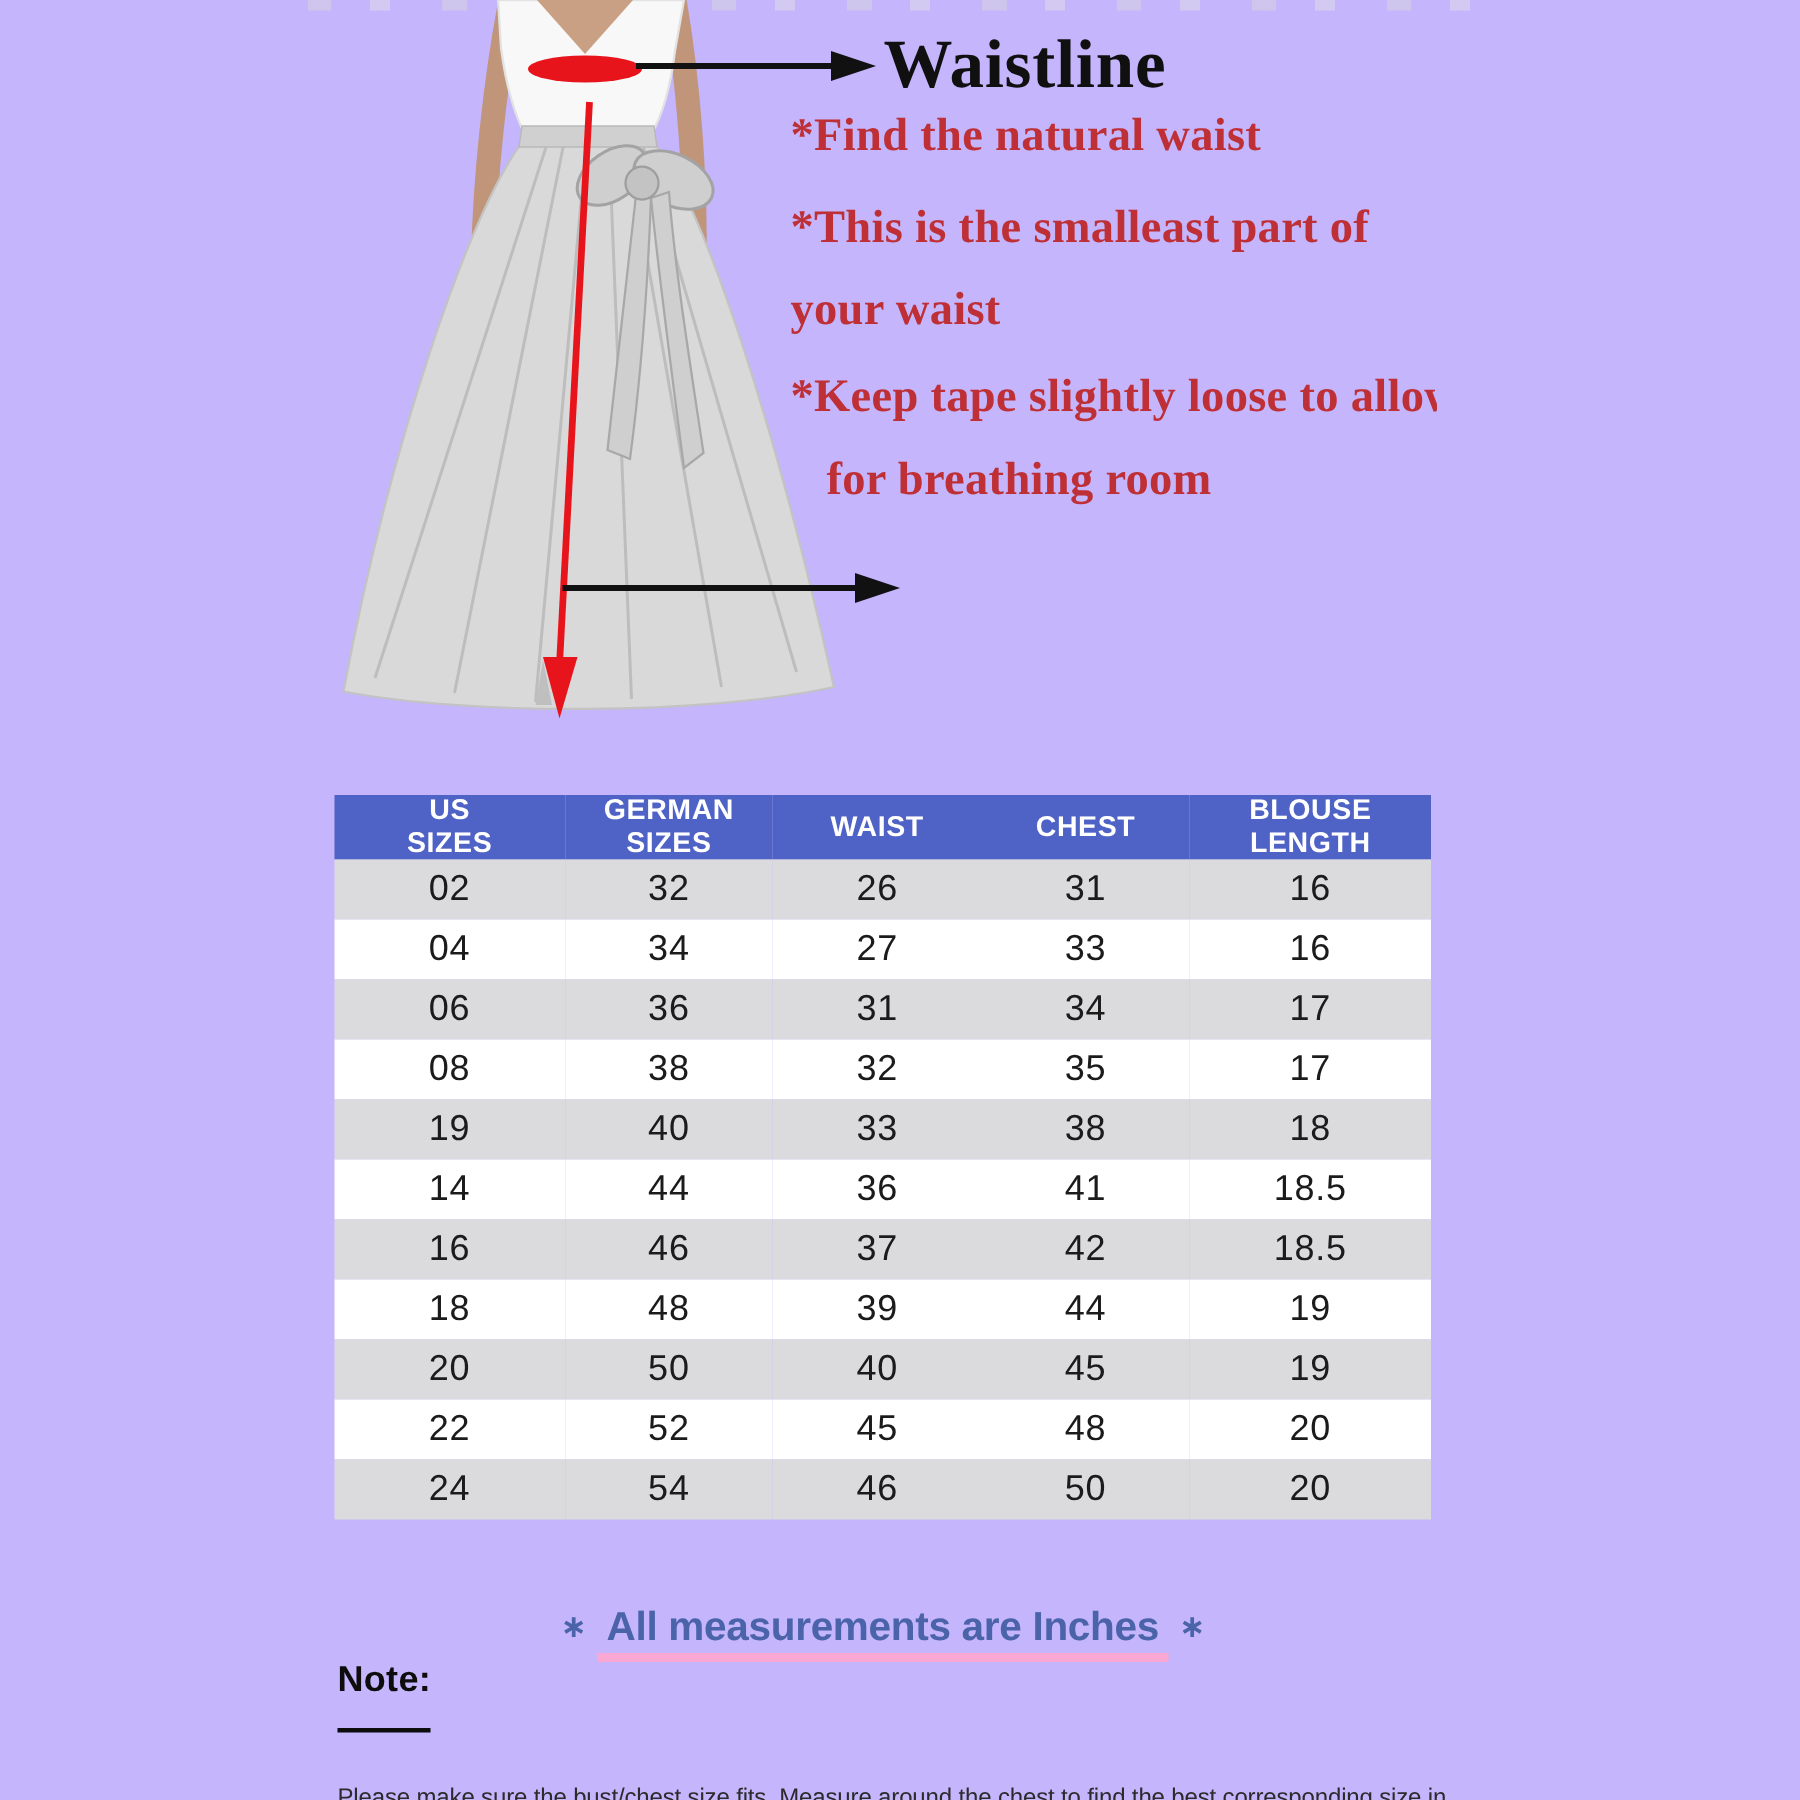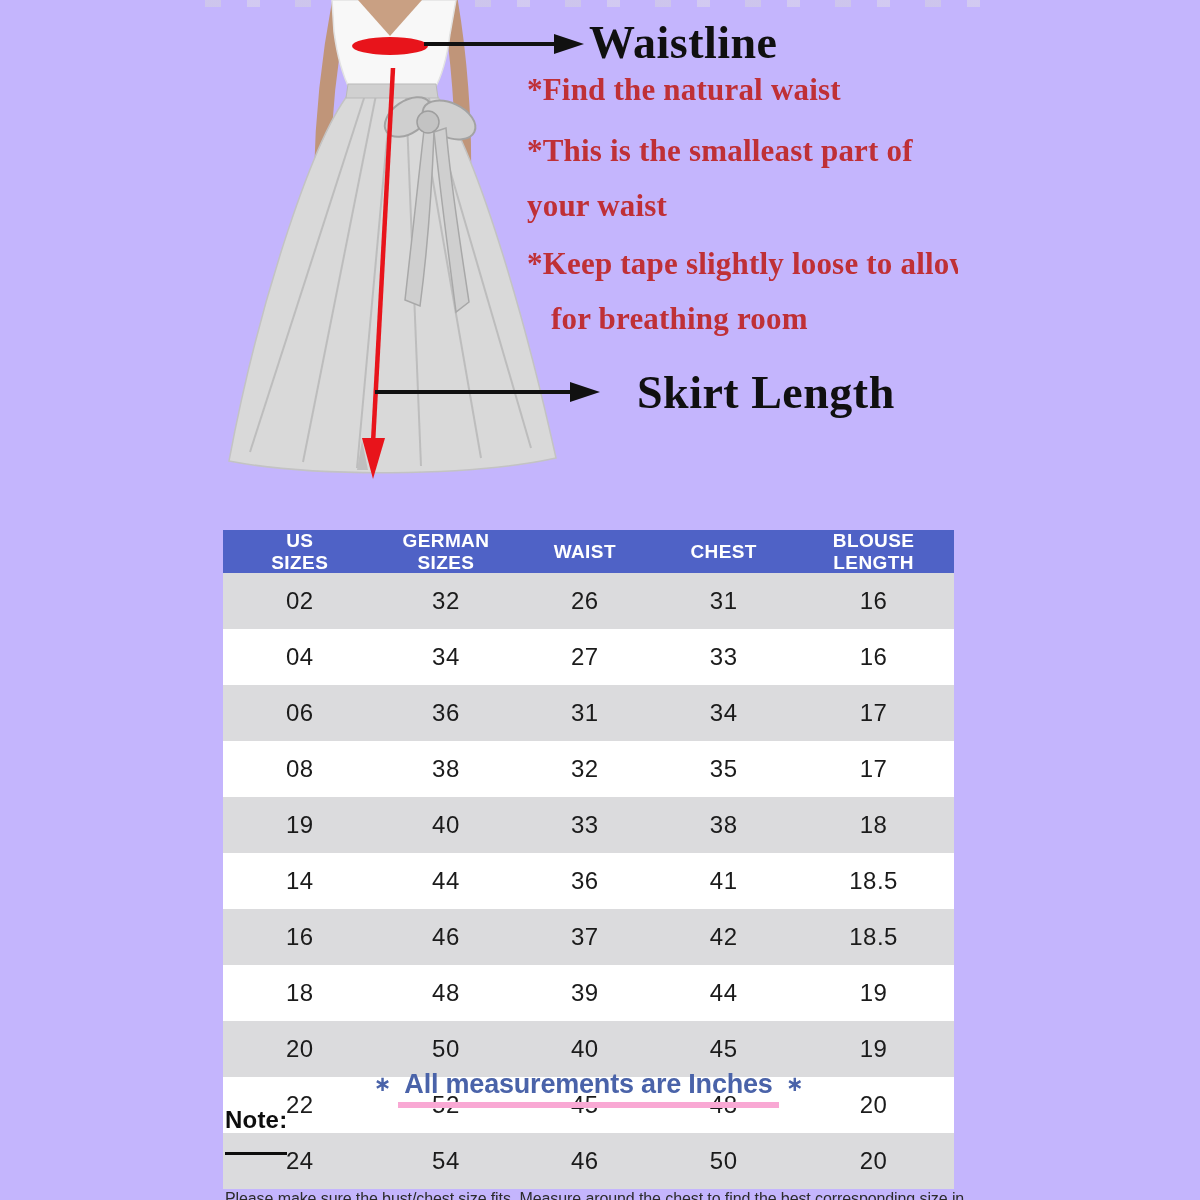--- a/index.html
+++ b/index.html
@@ -31,21 +31,21 @@
   table.size-table{
     position:absolute;left:223px;top:530px;width:731px;
     border-collapse:collapse;table-layout:fixed;
   }
   table.size-table th{
     background:#4f62c6;color:#ffffff;font-size:19px;font-weight:bold;
     text-align:center;vertical-align:middle;height:43px;line-height:1.12;
     white-space:pre-line;letter-spacing:.4px;padding:0;
   }
   table.size-table td{
-    text-align:center;vertical-align:middle;height:56px;padding:0;
+    text-align:center;vertical-align:middle;height:40px;padding:0;
     font-size:24px;color:#1b1b1b;letter-spacing:.5px;
   }
   table.size-table tbody tr:nth-child(odd){background:#dbdbdd;}
   table.size-table tbody tr:nth-child(even){background:#ffffff;}
   table.size-table col.c1{width:21%;}
   table.size-table col.c2{width:19%;}
   table.size-table col.c3{width:19%;}
   table.size-table col.c4{width:19%;}
   table.size-table col.c5{width:22%;}
 
@@ -104,21 +104,20 @@
     <ellipse cx="390" cy="46" rx="38" ry="9" fill="#e8141b"></ellipse>
 
     <line x1="424" y1="44" x2="556" y2="44" stroke="#111111" stroke-width="4"></line>
     <polygon points="554,34 584,44 554,54" fill="#111111"></polygon>
 
     <line x1="375" y1="392" x2="572" y2="392" stroke="#111111" stroke-width="4"></line>
     <polygon points="570,382 600,392 570,402" fill="#111111"></polygon>
   </svg>
 
   <div class="abs serif diagram-label waistline-label">Waistline</div>
-  <div class="abs serif diagram-label skirt-label">Skirt Length</div>
 
   <div class="abs serif red-note rn1">*Find the natural waist</div>
   <div class="abs serif red-note rn2">*This is the smalleast part of</div>
   <div class="abs serif red-note rn3">your waist</div>
   <div class="abs serif red-note rn4">*Keep tape slightly loose to allow</div>
   <div class="abs serif red-note rn5">for breathing room</div>
 
   <table class="size-table">
     <colgroup>
       <col class="c1">

